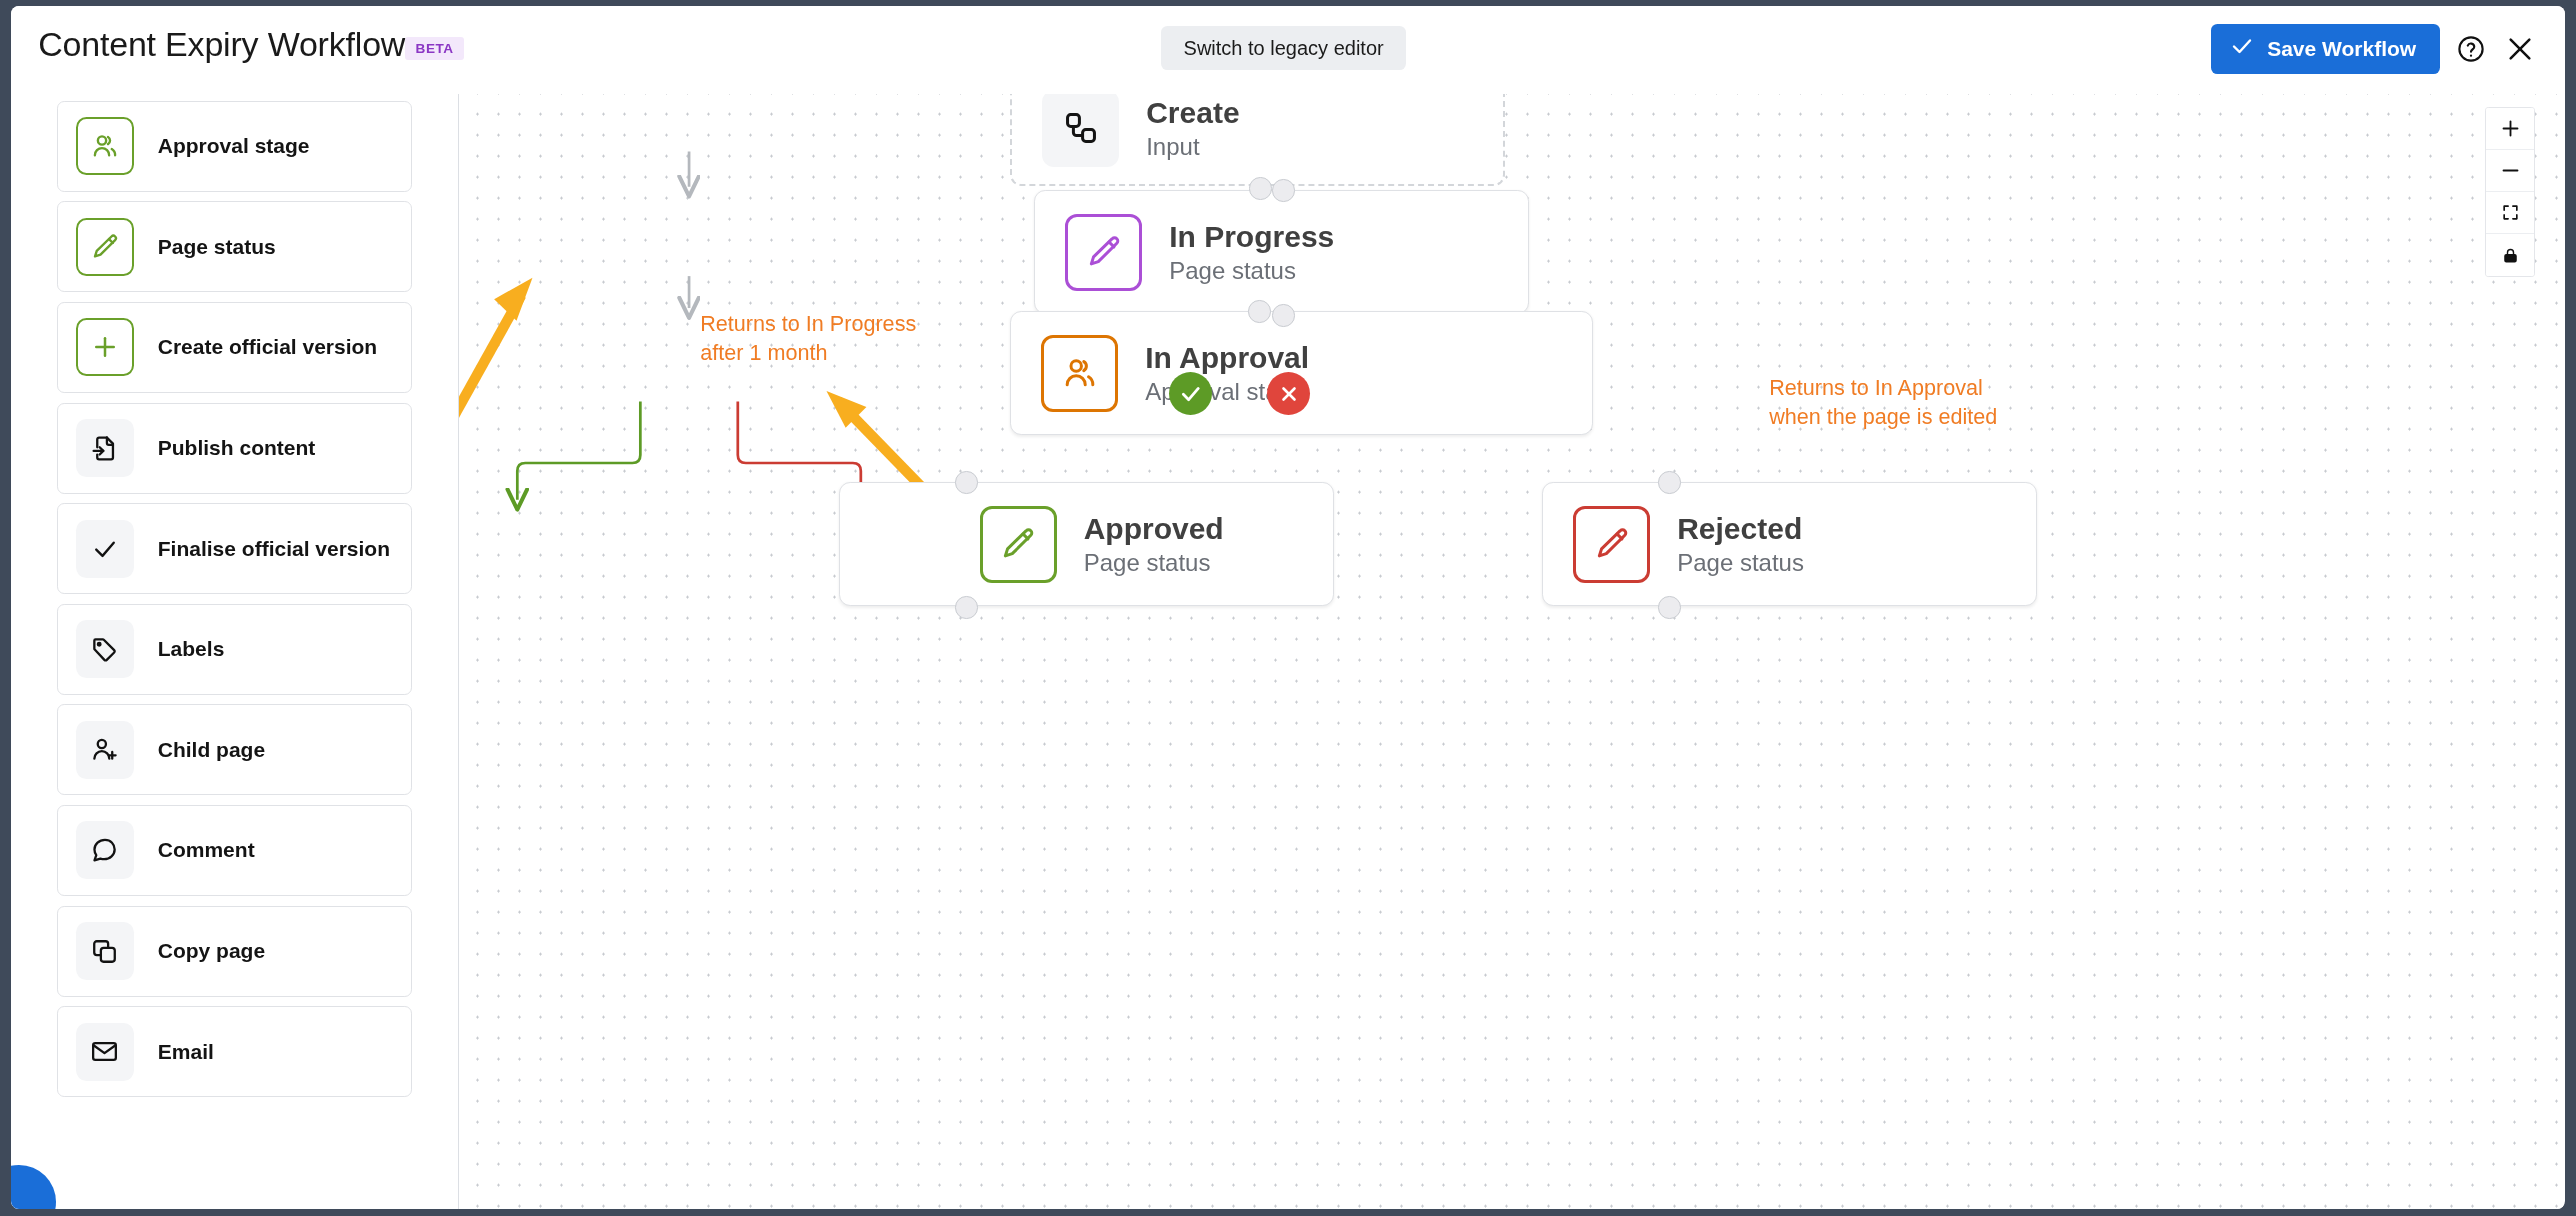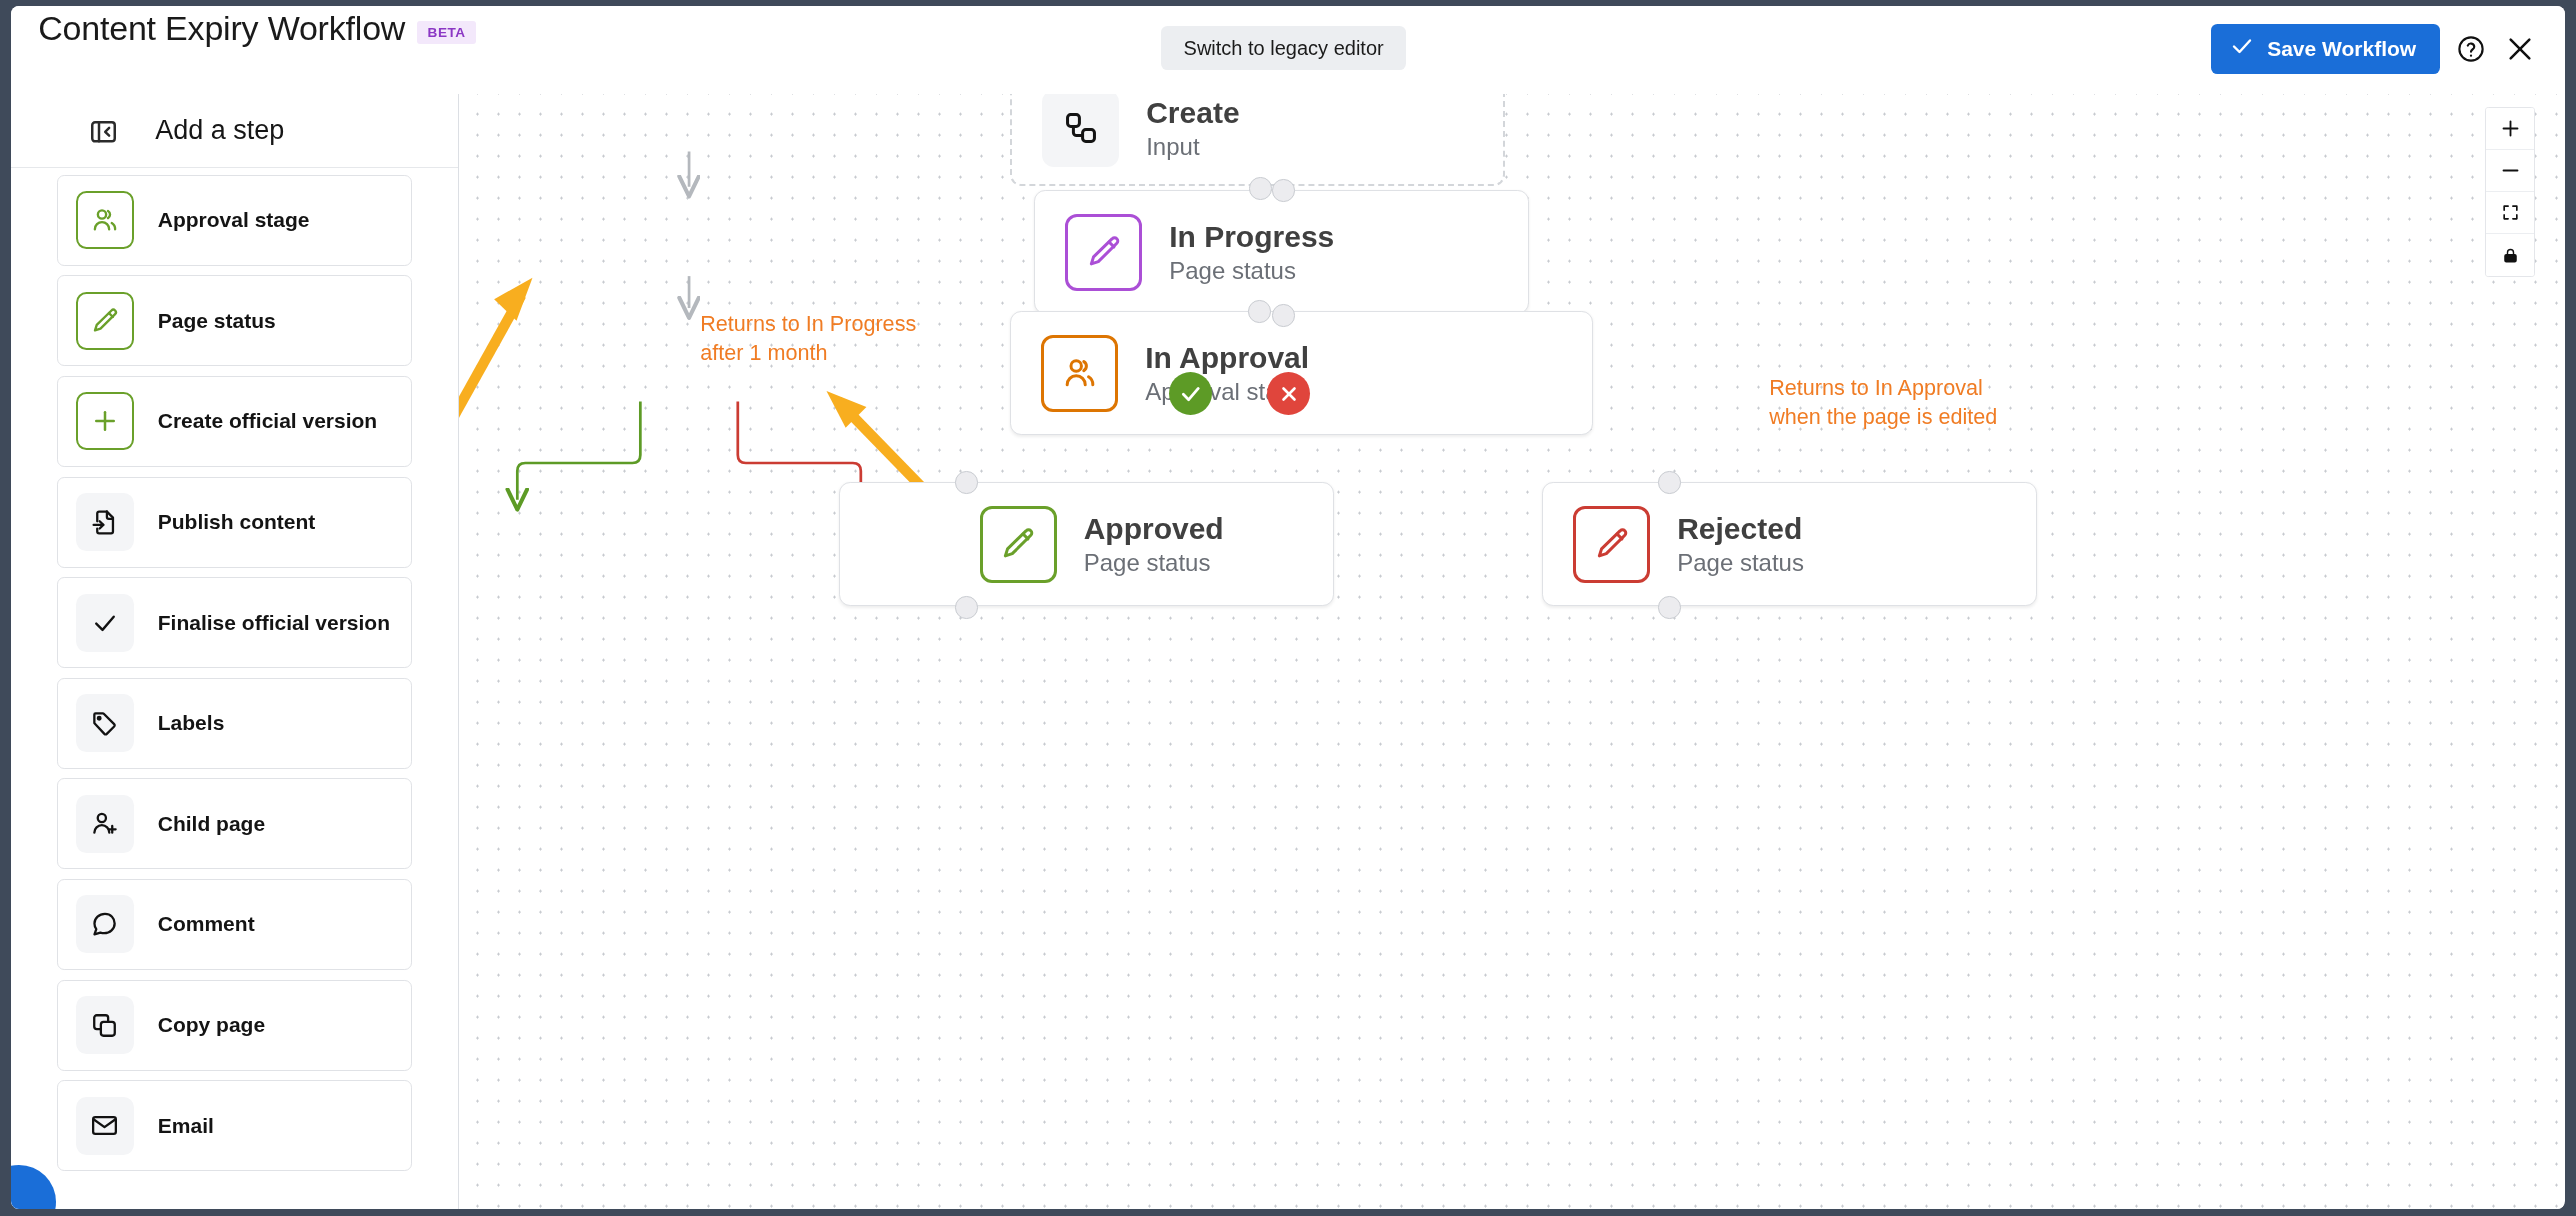--- a/index.html
+++ b/index.html
@@ -19,22 +19,22 @@
   }
 
   
   #header {
     position: absolute; left: 0; top: 0;
     width: 100%; height: 88px;
     background: #ffffff;
     z-index: 40;
   }
   #title-wrap {
-    position: absolute; left: 27px; top: 3px;
-    display: flex; align-items: center; gap: 12px;
+    position: absolute; left: 27px; top: 19px;
+    display: flex; align-items: center; gap: 0;
   }
   #page-title {
     font-size: 34px; font-weight: 400; color: #1a1a1a;
     letter-spacing: -0.2px; white-space: nowrap;
   }
   #beta-badge {
     background: #f3e8fb; color: #8b37c4;
     font-size: 13.6px; font-weight: 700;
     padding: 4px 10.4px; border-radius: 3px;
     letter-spacing: 0.5px; margin-top: 6.4px;
@@ -252,30 +252,20 @@
       <button class="hdr-icon-btn">
         <svg width="32" height="32" viewBox="0 0 24 24" fill="none" stroke="#111" stroke-width="1.9" stroke-linecap="round">
             <line x1="5" y1="5" x2="19" y2="19"></line>
             <line x1="19" y1="5" x2="5" y2="19"></line>
           </svg>
       </button>
     </div>
   </div>
 
   <div id="sidebar">
-    <div id="sidebar-head">
-      <button id="collapse-btn">
-        <svg width="27" height="25.6" viewBox="0 0 24 22" fill="none" stroke="#2b2b2b" stroke-width="2.2" stroke-linecap="round" stroke-linejoin="round">
-          <rect x="2" y="2.5" width="20" height="17" rx="2.5"></rect>
-          <line x1="8" y1="2.5" x2="8" y2="19.5"></line>
-          <polyline points="17 7.5 13.5 11 17 14.5"></polyline>
-        </svg>
-      </button>
-      <span id="sidebar-head-title">Add a step</span>
-    </div>
     <div id="step-list">
         <div class="step-item">
           <div class="step-icon green">
             <svg width="30" height="30" viewBox="0 0 24 24" fill="none" stroke="currentColor" stroke-width="1.9" stroke-linecap="round" stroke-linejoin="round">
               <circle cx="9.6" cy="7.6" r="3.3"></circle>
               <path d="M3.9 19.4a5.7 5.7 0 0 1 11.4 0"></path>
               <path d="M14.4 4.8a3.3 3.3 0 0 1 0 5.7"></path>
               <path d="M17.4 14.4a5.7 5.7 0 0 1 2.7 5"></path>
             </svg>
           </div>

